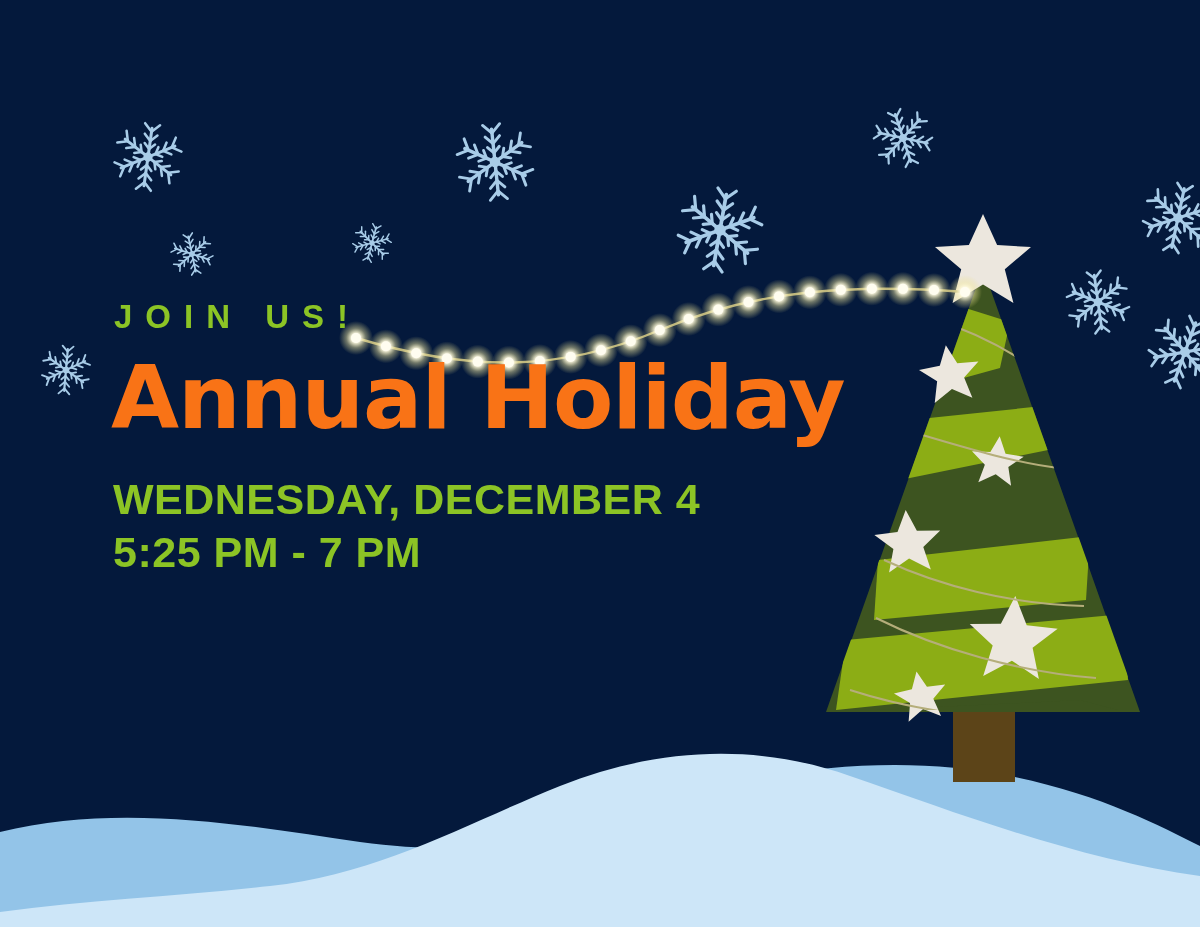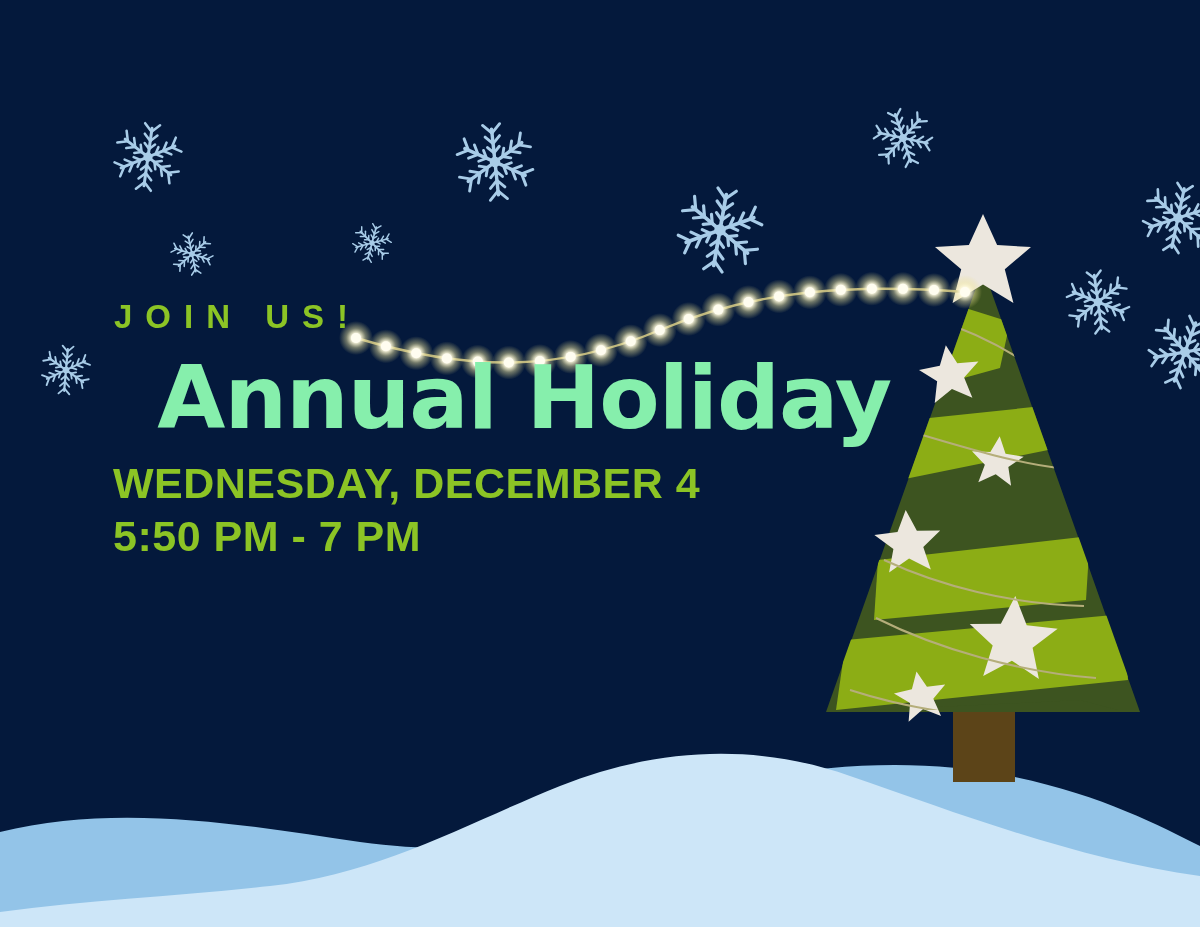--- a/index.html
+++ b/index.html
@@ -27,39 +27,38 @@
   .eyebrow{
     color:#8cc425;
     font-size:33px;
     font-weight:700;
     letter-spacing:13px;
     line-height:1;
     margin:0 0 22px 3px;
     font-family:"Liberation Sans", sans-serif;
   }
   .headline{
-    color:#86efac;
+    color:#f97316;
     font-size:88px;
     font-weight:700;
     line-height:0.98;
     letter-spacing:-1px;
     margin:0;
     white-space:nowrap;
     font-family:"DejaVu Sans", sans-serif;
-    text-align:right;
   }
   .headline span{display:block;}
   .headline .l2{margin-top:2px;}
   .detail{
     color:#8cc425;
     font-size:43px;
     font-weight:700;
     line-height:1.22;
     letter-spacing:0.5px;
-    margin:16px 0 0 2px;
+    margin:32px 0 0 2px;
     font-family:"Liberation Sans", sans-serif;
   }
   .detail span{display:block;}
 </style>
 </head>
 <body>
 
 <div id="poster">
 
   <svg id="bg-svg" viewBox="0 0 1200 927" aria-hidden="true">
@@ -286,17 +285,17 @@
     <path fill="#cde6f8" d="M 0,912 C 90,900 180,896 270,886 C 380,874 470,822 560,786 C 660,746 760,744 850,776 C 960,814 1080,860 1200,876 L 1200,927 L 0,927 Z"></path>
   </svg>
 
   <div id="text-block">
     <p class="eyebrow">JOIN US!</p>
     <h1 class="headline">
       <span class="l1">Annual Holiday</span>
     </h1>
     <p class="detail">
       <span>WEDNESDAY, DECEMBER 4</span>
-      <span>5:50 PM - 7 PM</span>
+      <span>5:25 PM - 7 PM</span>
     </p>
   </div>
 
 </div>
 
 </body></html>

